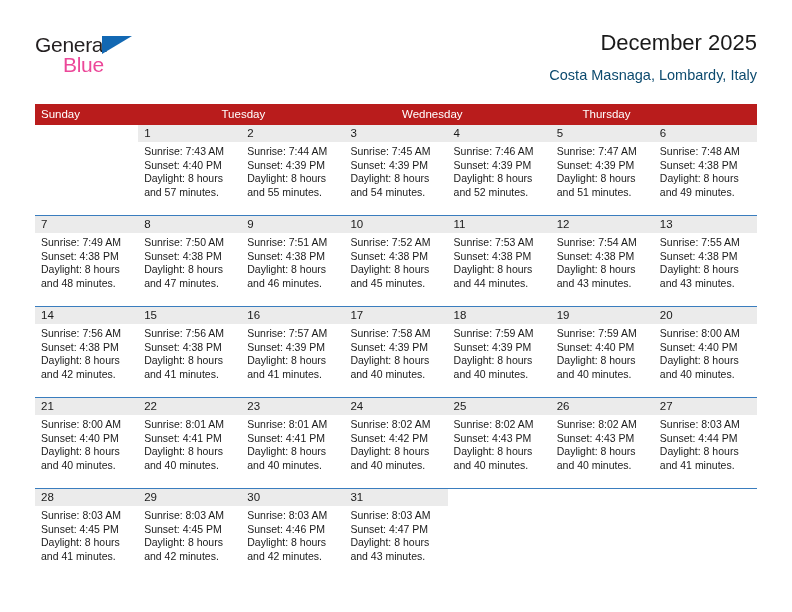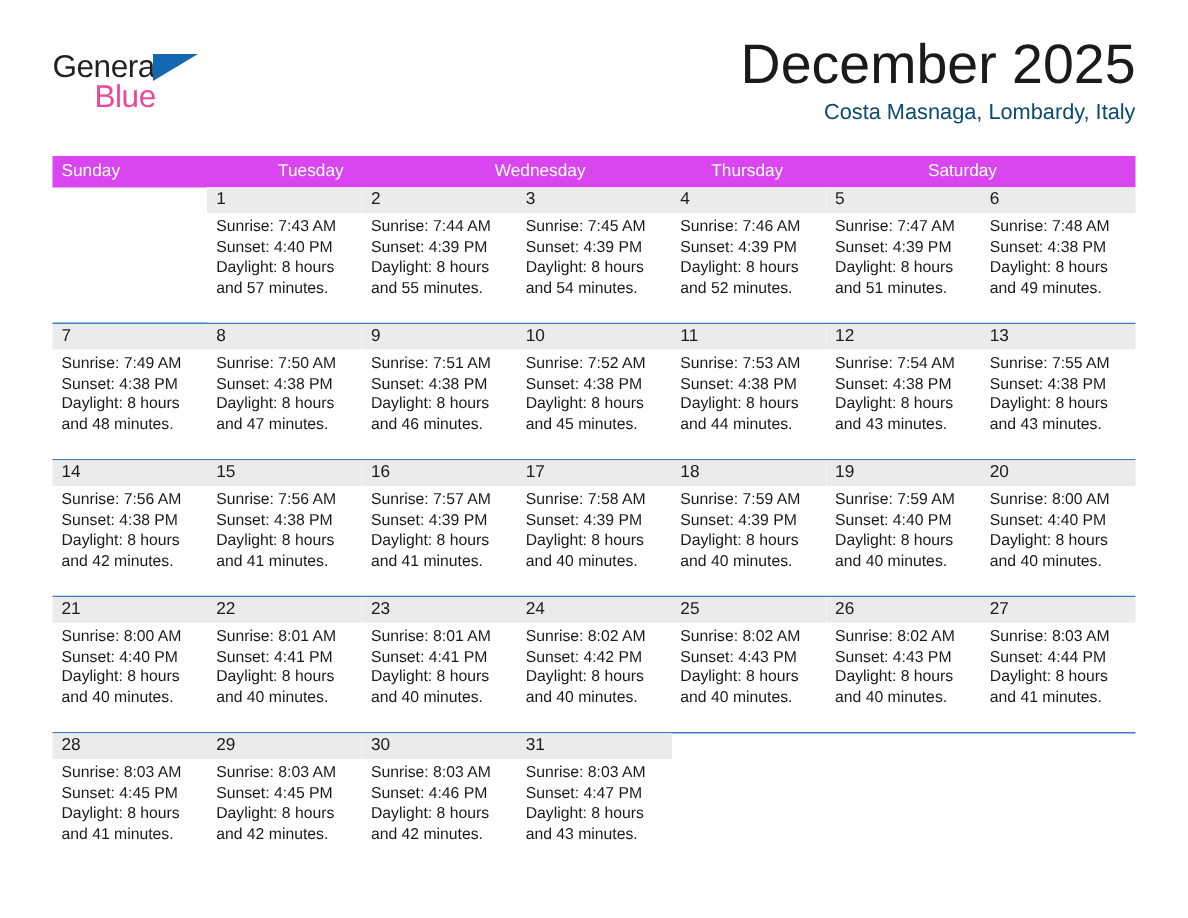--- a/index.html
+++ b/index.html
@@ -62,21 +62,21 @@
     color: #ec4899;
     line-height: 1;
   }
   .title-block {
     position: absolute;
     right: 0;
     top: 0;
     text-align: right;
   }
   .cal-title {
-    font-size: 37px;
+    font-size: 22px;
     line-height: 34px;
     color: #1a1a1a;
     font-weight: 400;
     white-space: nowrap;
   }
   .cal-subtitle {
     font-size: 14.5px;
     line-height: 22px;
     color: #0c4a6e;
     font-weight: 400;
@@ -85,21 +85,21 @@
   }
   
   .calendar {
     position: absolute;
     left: 35px;
     top: 104px;
     width: 722px;
   }
   .weekdays {
     display: flex;
-    background: #d946ef;
+    background: #b91c1c;
     height: 21px;
   }
   .weekday {
     flex: 1 1 0;
     color: #ffffff;
     font-size: 11.5px;
     line-height: 21px;
     padding-left: 6px;
     box-sizing: border-box;
     white-space: nowrap;
@@ -168,21 +168,20 @@
 
   </div>
 
   <div class="calendar">
 
     <div class="weekdays">
       <div class="weekday">Sunday</div>
       <div class="weekday">Tuesday</div>
       <div class="weekday">Wednesday</div>
       <div class="weekday">Thursday</div>
-      <div class="weekday">Saturday</div>
     </div>
 
     <div class="week">
       <div class="daycell empty">
         <div class="daynum-bar"></div>
       </div>
       <div class="daycell shaded">
         <div class="daynum-bar">1</div>
         <div class="info">
           <div>Sunrise: 7:43 AM</div>

